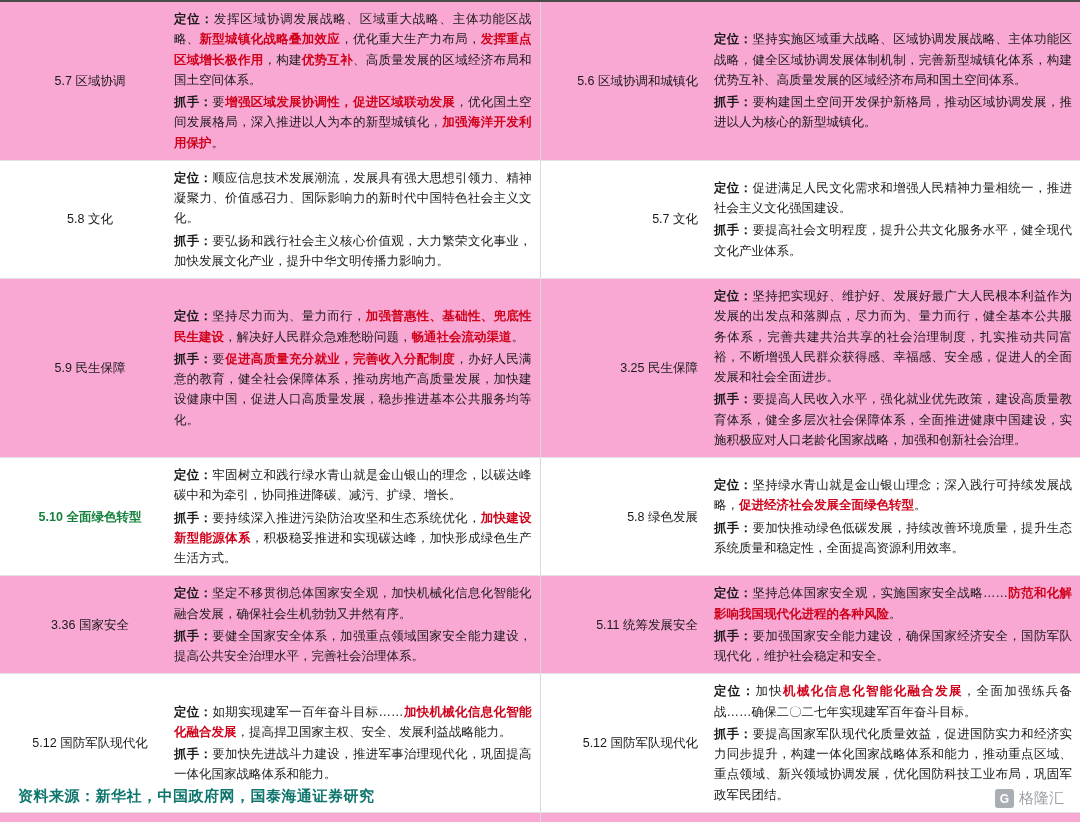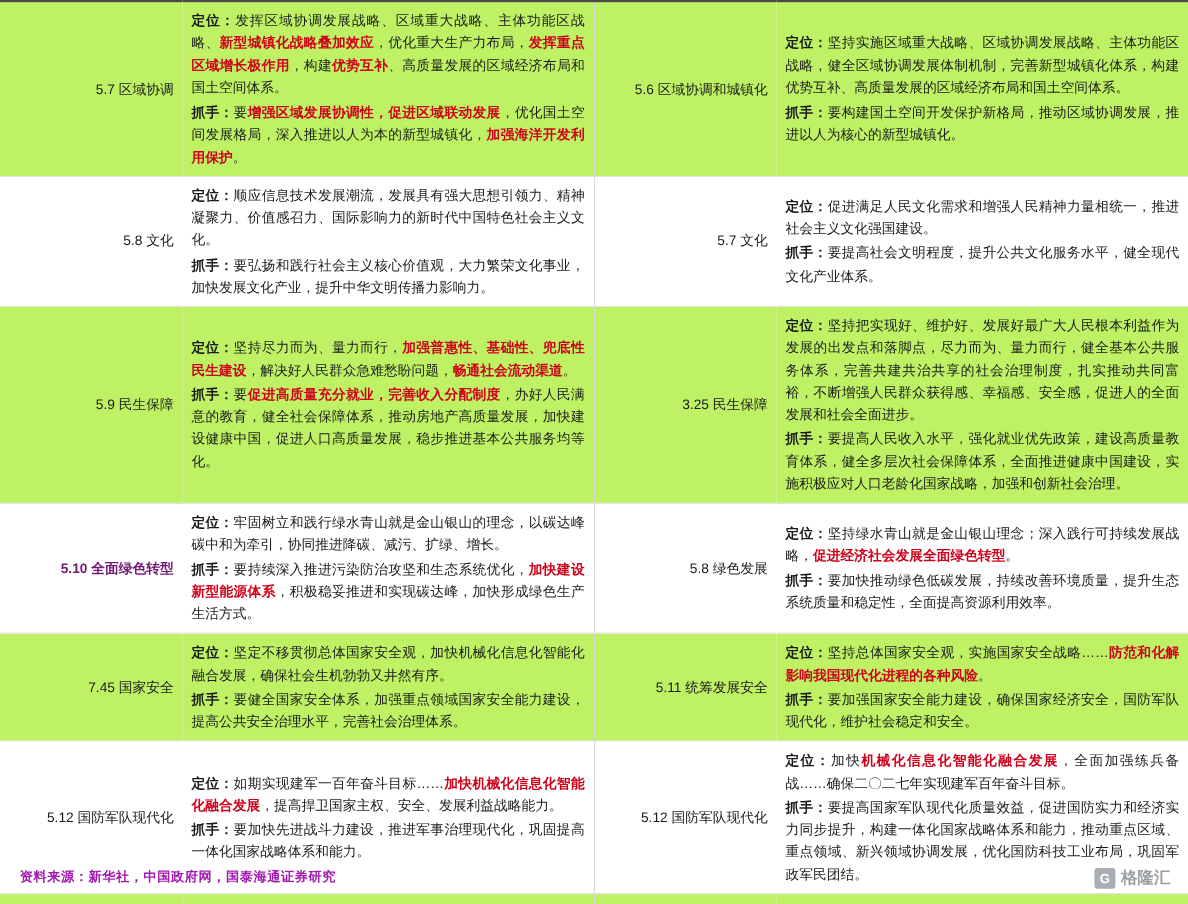--- a/index.html
+++ b/index.html
@@ -29,41 +29,41 @@
   }
   table.matrix td {
     vertical-align: middle;
     padding: 7px 8px 7px 8px;
     font-size: 12.5px;
     line-height: 1.62;
     box-sizing: border-box;
   }
   .col-label {
     width: 166px;
-    text-align: right;
+    text-align: center;
     padding-left: 22px !important;
     font-size: 13px;
     vertical-align: middle;
   }
   .col-body-left {
     width: 374px;
     border-right: 1px solid #d9d9d9;
   }
   .col-label-right {
     width: 166px;
     text-align: right;
     padding-left: 16px !important;
     font-size: 13px;
     vertical-align: middle;
   }
   .col-body-right {
     width: 374px;
   }
   tr.row-shaded td {
-    background: #bef264;
+    background: #f9a8d4;
     margin-top: 33px;
   }
   tr.row-plain td {
     background: #ffffff;
   }
   tr.row-sep td {
     border-bottom: 1px solid #e3e3e3;
   }
   .para {
     margin: 0 0 2px 0;
@@ -72,30 +72,30 @@
   .para:last-child { margin-bottom: 0; }
   .lead {
     font-weight: bold;
     color: #1a1a1a;
   }
   .hl {
     color: #d0021b;
     font-weight: bold;
   }
   .label-hl {
-    color: #701a75;
+    color: #15803d;
     font-weight: bold;
   }
   .source {
     position: absolute;
     left: 18px;
     bottom: 16px;
-    font-size: 12px;
-    font-weight: bold;
-    color: #a21caf;
+    font-size: 15px;
+    font-weight: bold;
+    color: #0f766e;
     letter-spacing: 0.5px;
   }
   .logo {
     position: absolute;
     right: 16px;
     bottom: 14px;
     display: flex;
     align-items: center;
     gap: 5px;
     opacity: 0.85;
@@ -108,21 +108,21 @@
     color: #ffffff;
     font-size: 12px;
     font-weight: bold;
     display: flex;
     align-items: center;
     justify-content: center;
   }
   .logo-text {
     font-size: 15px;
     color: #8a8f94;
-    font-weight: bold;
+    font-weight: normal;
   }
 </style>
 </head>
 <body>
 
 <div class="sheet">
   <table class="matrix">
     <tbody id="table-body">
         <tr class="row-shaded row-sep">
           <td class="col-label"><span>5.7 区域协调</span></td>
@@ -166,21 +166,21 @@
             <p class="para"><span class="lead">定位：</span><span class="">牢固树立和践行绿水青山就是金山银山的理念，以碳达峰碳中和为牵引，协同推进降碳、减污、扩绿、增长。</span></p>
             <p class="para"><span class="lead">抓手：</span><span class="">要持续深入推进污染防治攻坚和生态系统优化，</span><span class="hl">加快建设新型能源体系</span><span class="">，积极稳妥推进和实现碳达峰，加快形成绿色生产生活方式。</span></p>
           </td>
           <td class="col-label-right"><span>5.8 绿色发展</span></td>
           <td class="col-body-right">
             <p class="para"><span class="lead">定位：</span><span class="">坚持绿水青山就是金山银山理念；深入践行可持续发展战略，</span><span class="hl">促进经济社会发展全面绿色转型</span><span class="">。</span></p>
             <p class="para"><span class="lead">抓手：</span><span class="">要加快推动绿色低碳发展，持续改善环境质量，提升生态系统质量和稳定性，全面提高资源利用效率。</span></p>
           </td>
         </tr>
         <tr class="row-shaded row-sep">
-          <td class="col-label"><span>7.45 国家安全</span></td>
+          <td class="col-label"><span>3.36 国家安全</span></td>
           <td class="col-body-left">
             <p class="para"><span class="lead">定位：</span><span class="">坚定不移贯彻总体国家安全观，加快机械化信息化智能化融合发展，确保社会生机勃勃又井然有序。</span></p>
             <p class="para"><span class="lead">抓手：</span><span class="">要健全国家安全体系，加强重点领域国家安全能力建设，提高公共安全治理水平，完善社会治理体系。</span></p>
           </td>
           <td class="col-label-right"><span>5.11 统筹发展安全</span></td>
           <td class="col-body-right">
             <p class="para"><span class="lead">定位：</span><span class="">坚持总体国家安全观，实施国家安全战略……</span><span class="hl">防范和化解影响我国现代化进程的各种风险</span><span class="">。</span></p>
             <p class="para"><span class="lead">抓手：</span><span class="">要加强国家安全能力建设，确保国家经济安全，国防军队现代化，维护社会稳定和安全。</span></p>
           </td>
         </tr>

